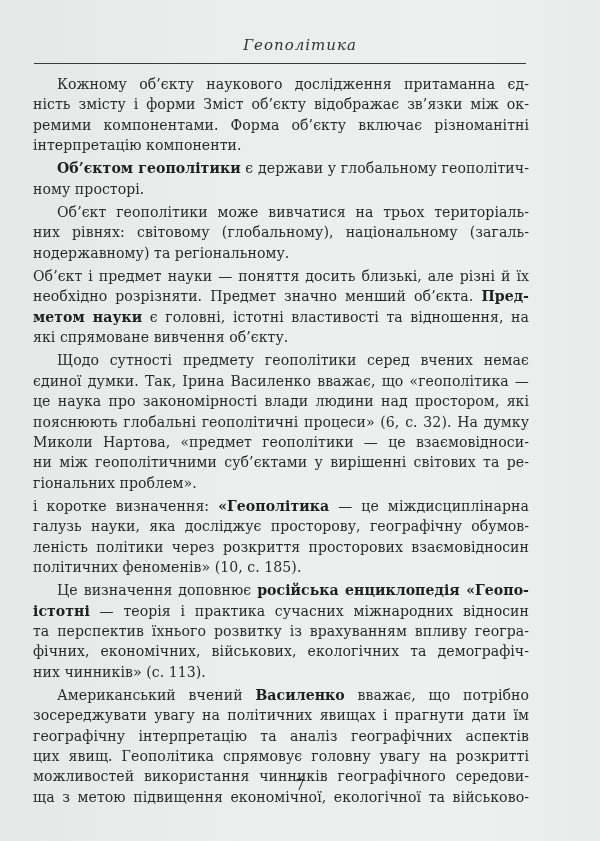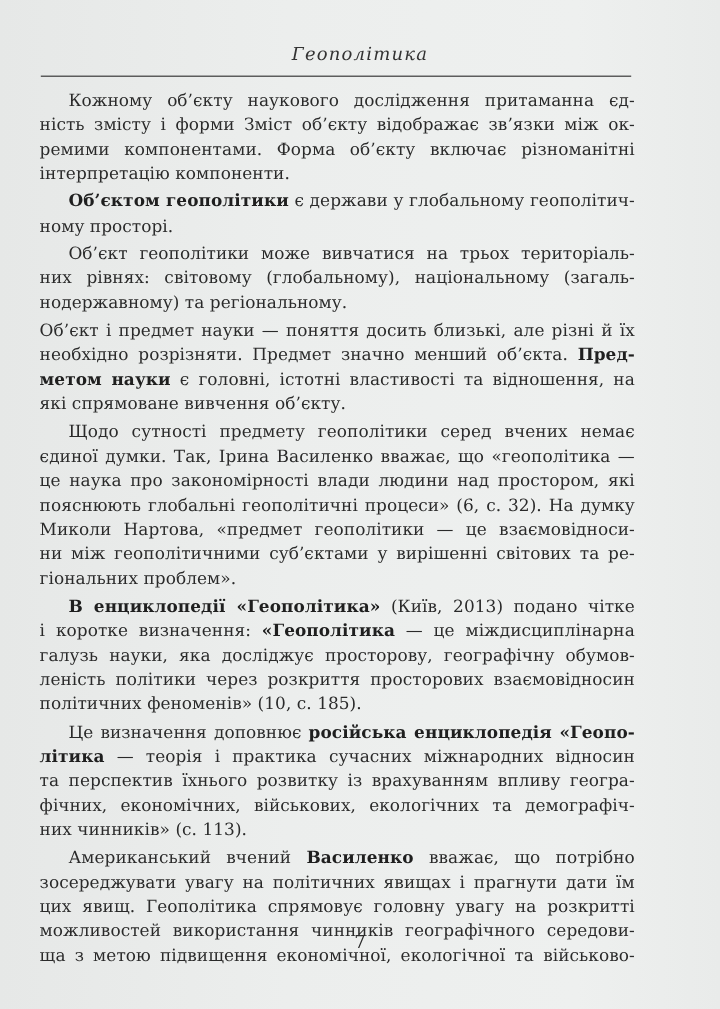--- a/index.html
+++ b/index.html
@@ -116,38 +116,38 @@
         <span class="line indent">Щодо сутності предмету геополітики серед вчених немає</span>
         <span class="line">єдиної думки. Так, Ірина Василенко вважає, що «геополітика —</span>
         <span class="line">це наука про закономірності влади людини над простором, які</span>
         <span class="line">пояснюють глобальні геополітичні процеси» (6, с. 32). На думку</span>
         <span class="line">Миколи Нартова, «предмет геополітики — це взаємовідноси-</span>
         <span class="line">ни між геополітичними суб’єктами у вирішенні світових та ре-</span>
         <span class="line last">гіональних проблем».</span>
       </div>
       <div class="para-gap"></div>
       <div>
-        <span class="line indent"><b>В енциклопедії «Геополітика»</b> (Київ, 2013) подано чітке</span>
         <span class="line">і коротке визначення: <b>«Геополітика</b> — це міждисциплінарна</span>
         <span class="line">галузь науки, яка досліджує просторову, географічну обумов-</span>
         <span class="line">леність політики через розкриття просторових взаємовідносин</span>
         <span class="line last">політичних феноменів» (10, с. 185).</span>
       </div>
       <div class="para-gap"></div>
       <div>
         <span class="line indent">Це визначення доповнює <b>російська енциклопедія «Геопо-</b></span>
-        <span class="line"><b>літика</b> — теорія і практика сучасних міжнародних відносин</span>
+        <span class="line"><b>істотні</b> — теорія і практика сучасних міжнародних відносин</span>
         <span class="line">та перспектив їхнього розвитку із врахуванням впливу геогра-</span>
         <span class="line">фічних, економічних, військових, екологічних та демографіч-</span>
         <span class="line last">них чинників» (с. 113).</span>
       </div>
       <div class="para-gap"></div>
       <div>
         <span class="line indent">Американський вчений <b>Василенко</b> вважає, що потрібно</span>
         <span class="line">зосереджувати увагу на політичних явищах і прагнути дати їм</span>
+        <span class="line">географічну інтерпретацію та аналіз географічних аспектів</span>
         <span class="line">цих явищ. Геополітика спрямовує головну увагу на розкритті</span>
         <span class="line">можливостей використання чинників географічного середови-</span>
         <span class="line">ща з метою підвищення економічної, екологічної та військово-</span>
       </div>
     </div>
 
   <div class="page-number">7</div>
 </div>
 
 </body></html>

